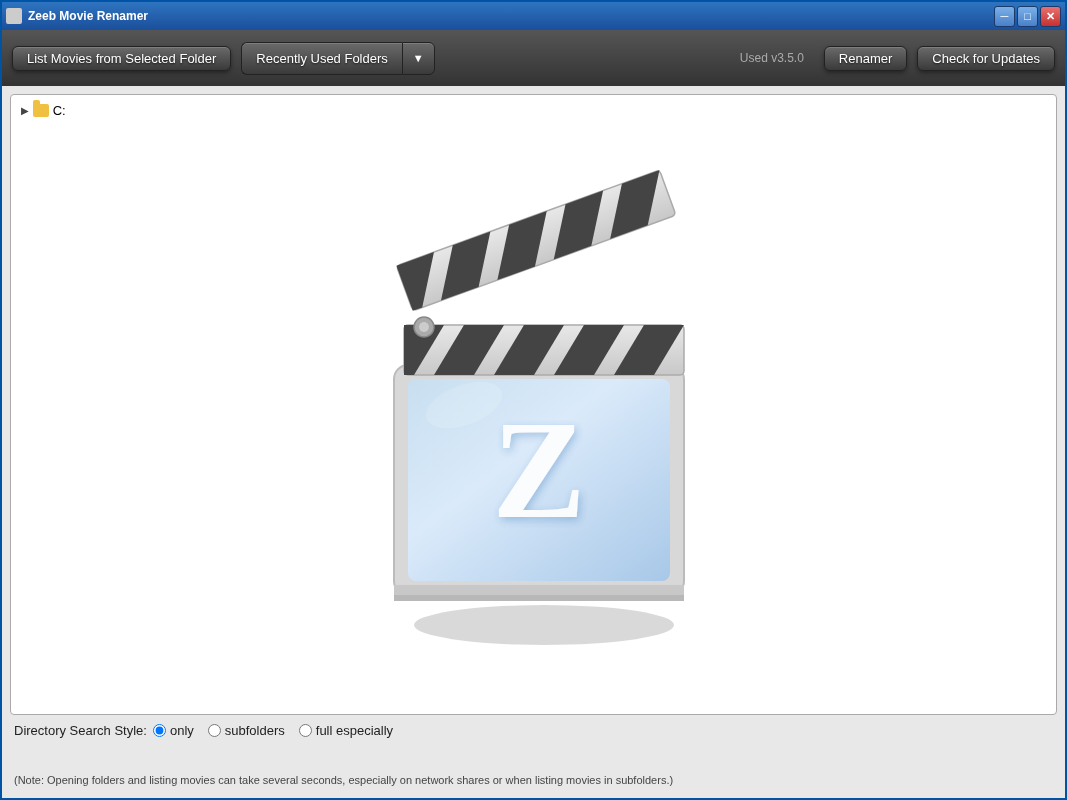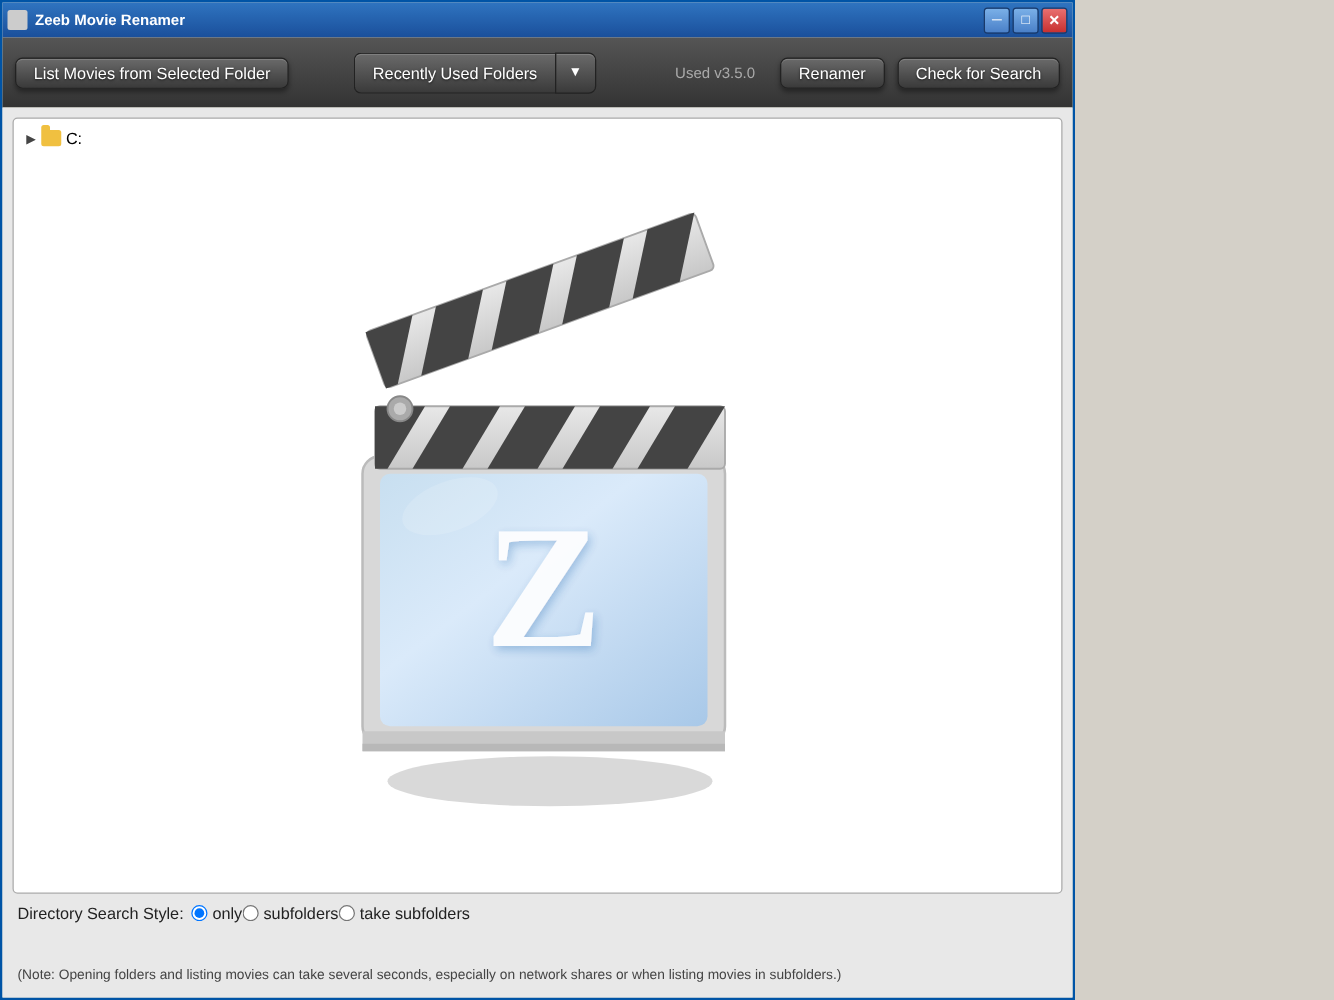--- a/index.html
+++ b/index.html
@@ -4,21 +4,21 @@
   <style>
     * { box-sizing: border-box; margin: 0; padding: 0; }
     body {
       font-family: 'Segoe UI', Arial, sans-serif;
       background: #d4d0c8;
       width: 1067px;
       height: 800px;
       overflow: hidden;
     }
     .window {
-      width: 860px;
+      width: 1067px;
       height: 800px;
       background: #ece9d8;
       border: 2px solid #0054a6;
       display: flex;
       flex-direction: column;
     }
     .title-bar {
       background: linear-gradient(to bottom, #2f74c0 0%, #1a4f9b 100%);
       height: 28px;
       display: flex;
@@ -94,21 +94,20 @@
       border: 1px solid #222;
       border-right: none;
       border-radius: 6px 0 0 6px;
       color: white;
       font-size: 13px;
       padding: 8px 14px;
       cursor: pointer;
       white-space: nowrap;
       text-shadow: 0 1px 2px rgba(0,0,0,0.7);
       box-shadow: inset 0 1px 0 rgba(255,255,255,0.15);
-      margin-left: 42px;
     }
     .recently-used-arrow {
       background: linear-gradient(to bottom, #6a6a6a 0%, #3a3a3a 100%);
       border: 1px solid #222;
       border-radius: 0 6px 6px 0;
       color: white;
       font-size: 11px;
       padding: 8px 10px;
       cursor: pointer;
       box-shadow: inset 0 1px 0 rgba(255,255,255,0.15);
@@ -193,20 +192,21 @@
       display: flex;
       align-items: flex-end;
       gap: 6px;
       font-size: 13px;
       color: #222;
       margin-bottom: 4px;
     }
     .radio-group {
       display: flex;
       align-items: center;
+      gap: 14px;
     }
     .radio-label {
       display: flex;
       align-items: center;
       gap: 4px;
       font-size: 13px;
     }
     .note-text {
       font-size: 11px;
       color: #444;
@@ -236,21 +236,21 @@
     <div class="recently-used-group">
       <button class="recently-used-main">Recently Used Folders</button>
       <button class="recently-used-arrow">▼</button>
     </div>
 
     <div class="toolbar-spacer"></div>
 
     <span class="version-text">Used v3.5.0</span>
 
     <button class="toolbar-btn">Renamer</button>
-    <button class="toolbar-btn">Check for Search</button>
+    <button class="toolbar-btn">Check for Updates</button>
   </div>
 
   <div class="main-content">
     <div class="file-browser">
 
       <div class="tree-item">
         <span class="tree-arrow">▶</span>
         <span class="folder-icon"></span>
         <span>C:</span>
       </div>
@@ -323,20 +323,20 @@
           <label class="radio-label">
             <input type="radio" name="search-style" checked="" style="">
             <span>only</span>
           </label>
           <label class="radio-label">
             <input type="radio" name="search-style" style="">
             <span>subfolders</span>
           </label>
           <label class="radio-label">
             <input type="radio" name="search-style" style="">
-            <span>take subfolders</span>
+            <span>full especially</span>
           </label>
         </div>
       </div>
       <div class="note-text">(Note: Opening folders and listing movies can take several seconds, especially on network shares or when listing movies in subfolders.)</div>
     </div>
   </div>
 </div>
 
 </body></html>

